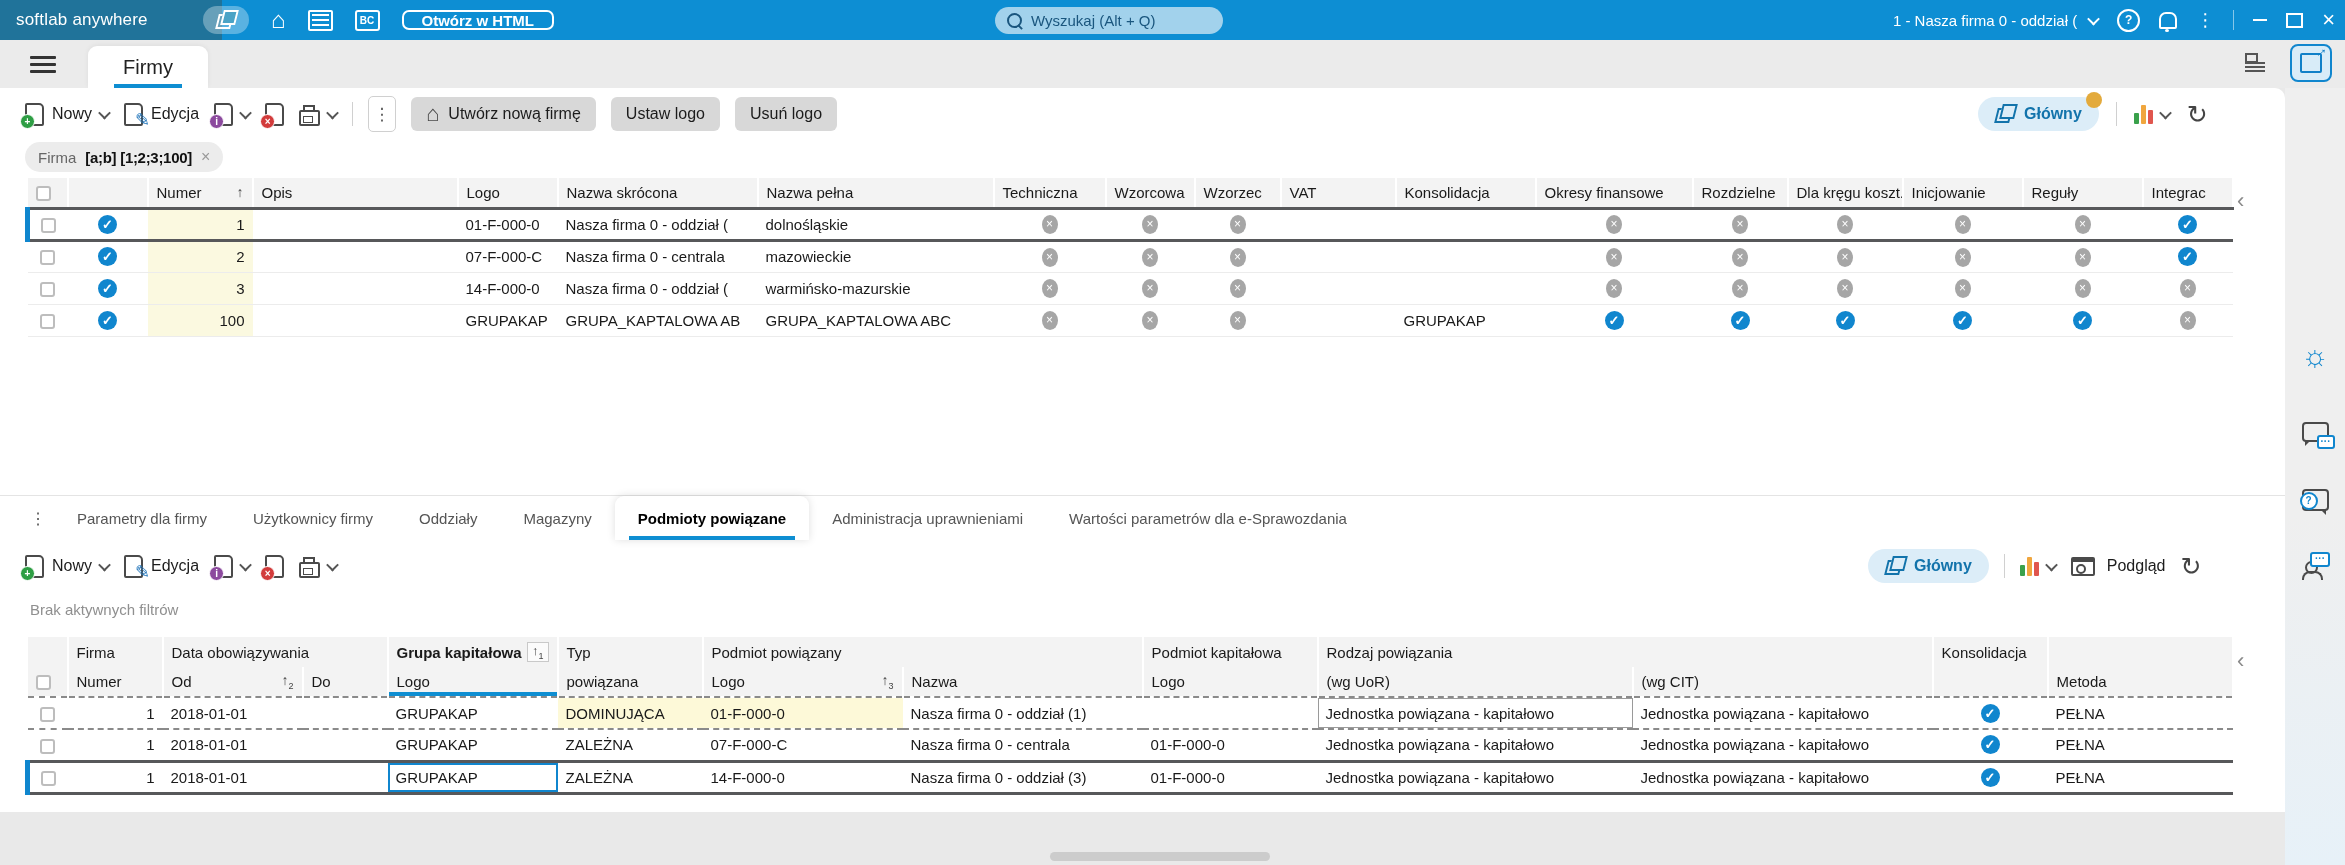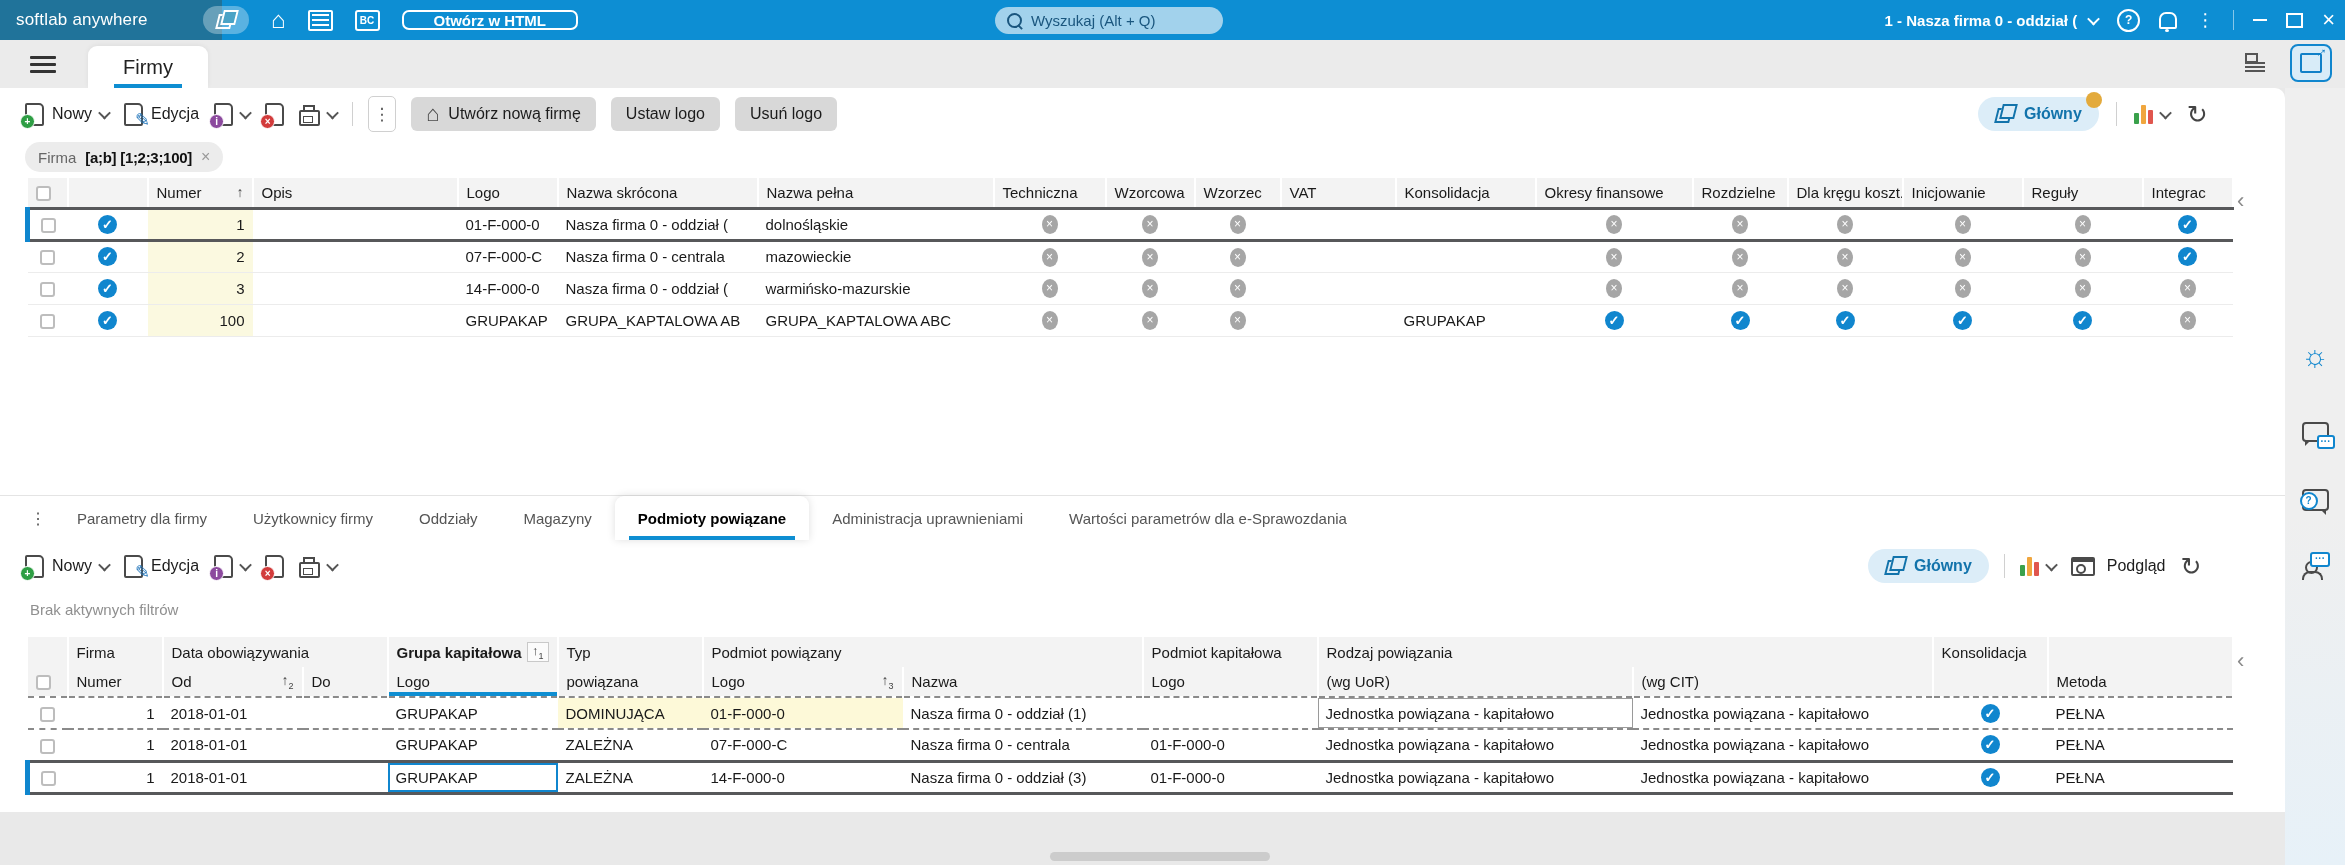--- a/index.html
+++ b/index.html
@@ -13,21 +13,21 @@
   .tb-icons{position:absolute;left:203px;top:0;height:40px;display:flex;align-items:center;gap:22px;}
   .brandpill{width:46px;height:28px;border-radius:14px;background:rgba(255,255,255,.32);display:flex;align-items:center;justify-content:center;--lybg:transparent;}
   .ly{position:relative;width:20px;height:17px;display:inline-block;}
   .ly::before,.ly::after{content:'';position:absolute;width:11px;height:11px;border:2px solid currentColor;transform:skewX(-14deg);}
   .ly::before{left:1px;bottom:0;}
   .ly::after{left:6px;bottom:4px;background:var(--lybg,#fff);}
   .ic-home{color:#fff;font-size:24px;line-height:1;}
   .ic-news{width:21px;height:17px;border:2px solid #fff;border-radius:2px;position:relative;}
   .ic-news::after{content:'';position:absolute;left:2px;right:2px;top:2px;bottom:2px;background:repeating-linear-gradient(180deg,#fff 0 2px,transparent 2px 5px);}
   .ic-bc{width:21px;height:17px;border:2px solid #fff;border-radius:3px;font-size:10px;font-weight:bold;color:#fff;display:flex;align-items:center;justify-content:center;}
-  .openhtml{height:20px;border:2px solid #fff;border-radius:7px;background:transparent;color:#fff;font-weight:bold;font-size:15px;padding:0 30px;display:flex;align-items:center;font-family:inherit;}
+  .openhtml{height:20px;border:2px solid #fff;border-radius:7px;background:transparent;color:#fff;font-weight:bold;font-size:15px;padding:0 18px;display:flex;align-items:center;font-family:inherit;}
   .search{position:absolute;left:995px;top:7px;width:228px;height:27px;background:#a2d2ec;border-radius:14px;display:flex;align-items:center;gap:9px;padding:0 12px;box-sizing:border-box;color:#1a567e;font-size:15px;}
   .ic-search{position:relative;width:11px;height:11px;border:2px solid #1a567e;border-radius:50%;flex:0 0 auto;}
   .ic-search::after{content:'';position:absolute;width:2px;height:6px;background:#1a567e;left:10px;top:9px;transform:rotate(-45deg);}
   .tb-right{position:absolute;right:10px;top:0;height:40px;display:flex;align-items:center;gap:19px;color:#fff;font-size:15px;}
   .chev{display:inline-block;width:7px;height:7px;border-right:2px solid currentColor;border-bottom:2px solid currentColor;transform:rotate(45deg) translate(-1px,-1px);}
   .chev.white{border-color:#fff;}
   .ic-help{width:19px;height:19px;border:2px solid #fff;border-radius:50%;font-size:12px;font-weight:bold;display:flex;align-items:center;justify-content:center;}
   .ic-bell{position:relative;width:14px;height:13px;border:2px solid #fff;border-bottom:2px solid #fff;border-radius:7px 7px 2px 2px;}
   .ic-bell::after{content:'';position:absolute;left:4px;bottom:-5px;width:4px;height:3px;background:#fff;border-radius:50%;}
   .ic-kebab{font-size:18px;color:#fff;line-height:1;}
@@ -150,21 +150,21 @@
       <span class="ic-home">⌂</span>
       <span class="ic-news"></span>
       <span class="ic-bc">BC</span>
       <button class="openhtml">Otwórz w HTML</button>
     </div>
     <div class="search">
       <span class="ic-search"></span>
       <span>Wyszukaj (Alt + Q)</span>
     </div>
     <div class="tb-right">
-      <span style="display:inline-flex;align-items:center;gap:12px;font-weight:bold;">
+      <span style="display:inline-flex;align-items:center;gap:12px;">
         <span>1 - Nasza firma 0 - oddział (</span>
         <span class="chev white"></span>
       </span>
       <span class="ic-help">?</span>
       <span class="ic-bell"></span>
       <span class="ic-kebab">⋮</span>
       <span class="vdiv-w"></span>
       <span class="ic-min"></span>
       <span class="ic-max"></span>
       <span class="ic-close">×</span>

